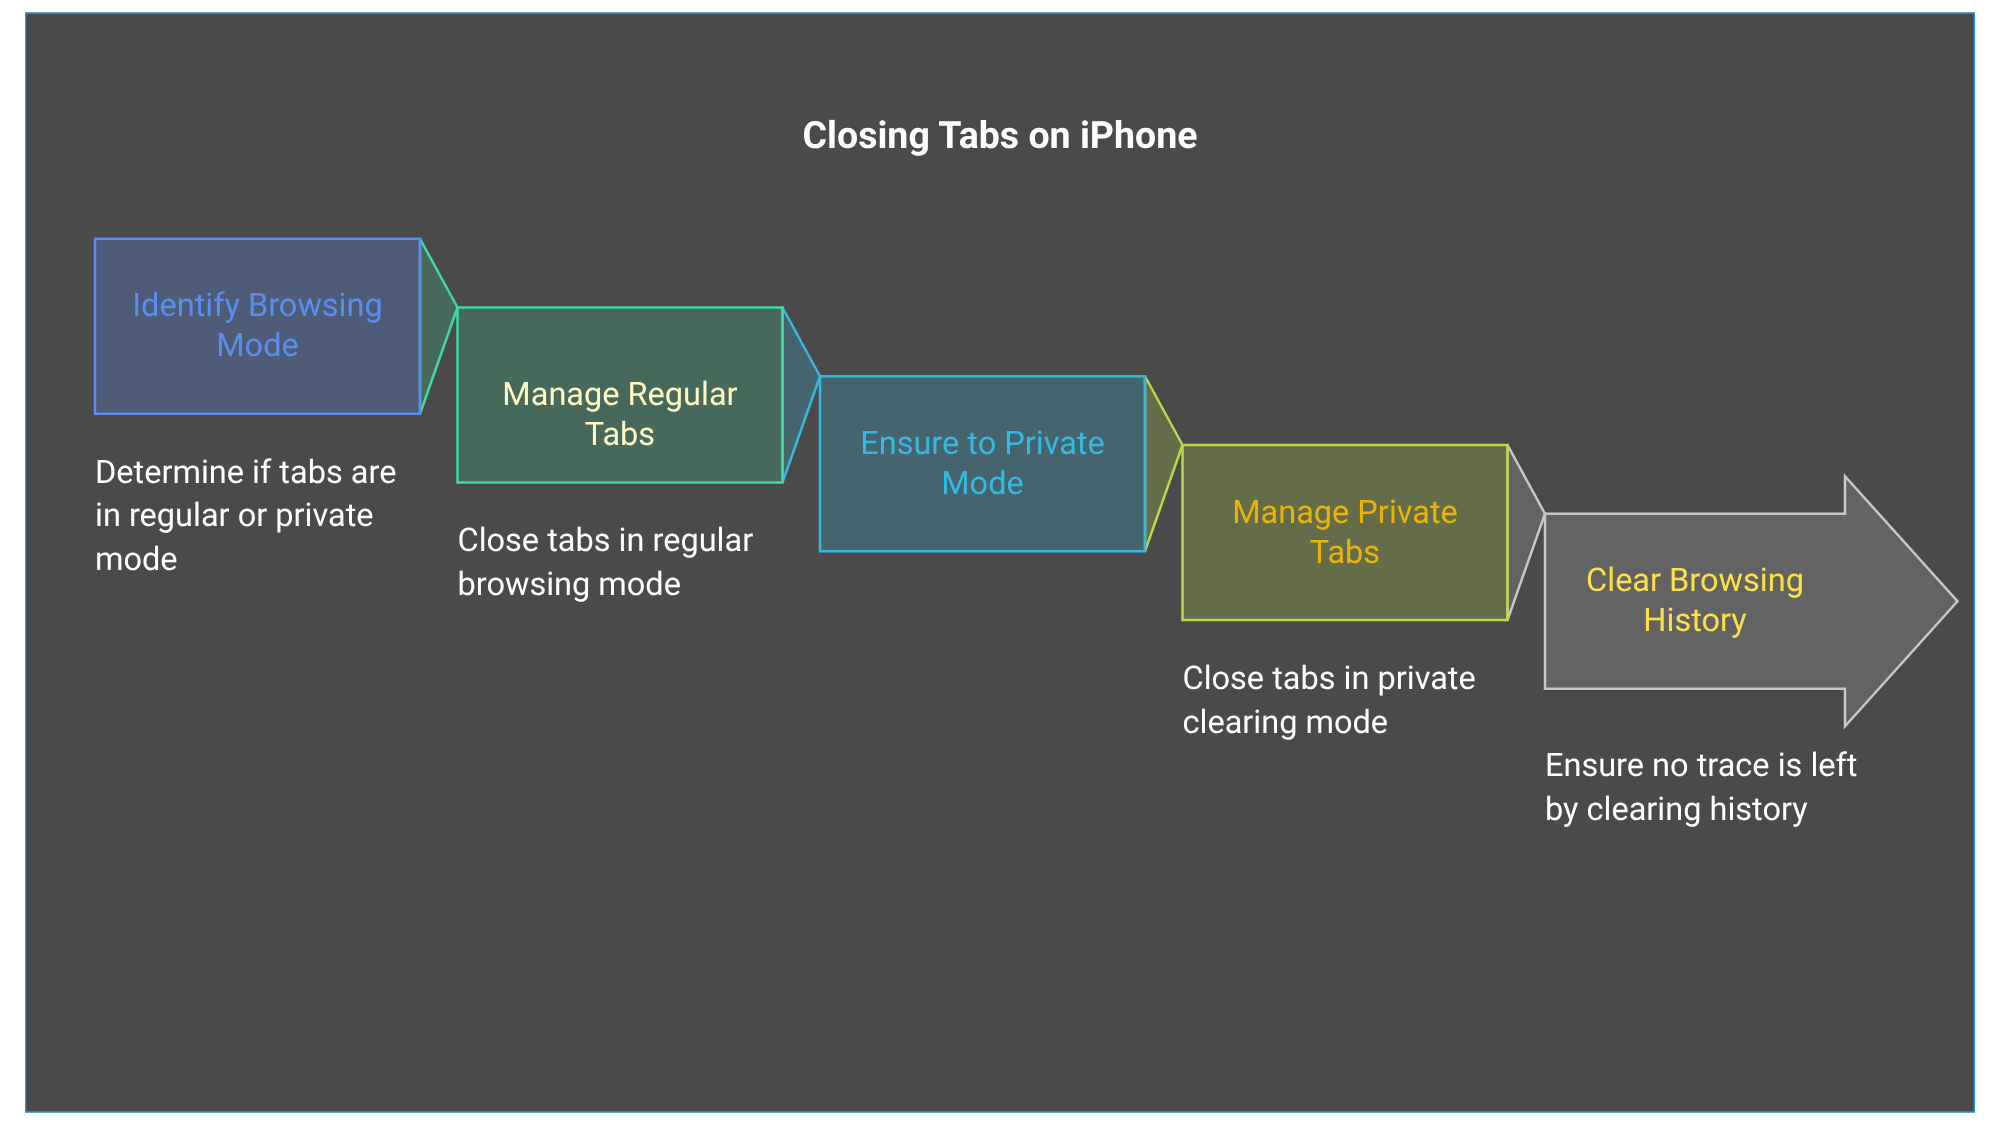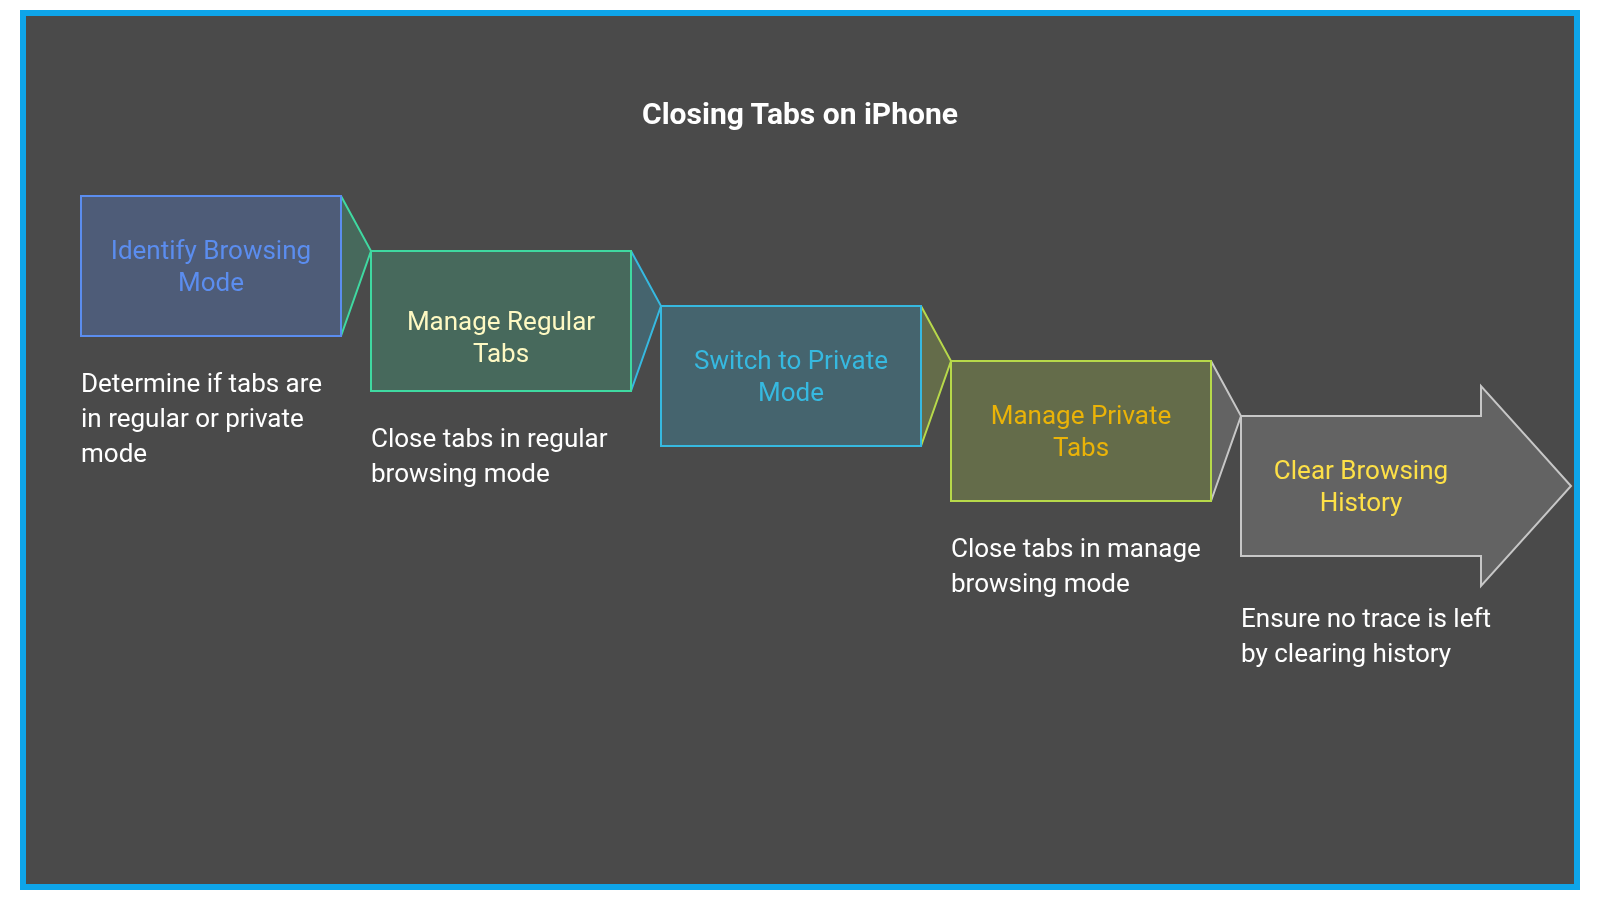--- a/index.html
+++ b/index.html
@@ -9,21 +9,21 @@
     background: #ffffff;
     font-family: -apple-system, BlinkMacSystemFont, "Segoe UI", Roboto, "Helvetica Neue", Arial, sans-serif;
   }
   .canvas {
     position: absolute;
     left: 20px;
     top: 10px;
     width: 1560px;
     height: 880px;
     background: #4a4a4a;
-    border: 6px solid #0ea5e9;
+    border: 1px solid #0ea5e9;
   }
   .title {
     position: absolute;
     left: 0;
     top: 80px;
     width: 100%;
     text-align: center;
     color: #ffffff;
     font-size: 30px;
     font-weight: 700;
@@ -71,21 +71,21 @@
       <polygon points="1185,345 1185,485 1215,400" fill="rgba(199,199,199,0.20)" stroke="#c7c7c7" stroke-width="2" stroke-linejoin="miter"></polygon>
       <polygon points="55,180 315,180 315,320 55,320" fill="rgba(91,141,239,0.28)" stroke="#5b8def" stroke-width="2" stroke-linejoin="miter"></polygon>
       <polygon points="345,235 605,235 605,375 345,375" fill="rgba(63,217,161,0.22)" stroke="#3fd9a1" stroke-width="2" stroke-linejoin="miter"></polygon>
       <polygon points="635,290 895,290 895,430 635,430" fill="rgba(54,185,224,0.24)" stroke="#36b9e0" stroke-width="2" stroke-linejoin="miter"></polygon>
       <polygon points="925,345 1185,345 1185,485 925,485" fill="rgba(183,217,74,0.24)" stroke="#b7d94a" stroke-width="2" stroke-linejoin="miter"></polygon>
       <polygon points="1215,400 1455,400 1455,370 1545,470 1455,570 1455,540 1215,540" fill="rgba(199,199,199,0.20)" stroke="#c7c7c7" stroke-width="2" stroke-linejoin="miter"></polygon>
     </svg>
 
   <div class="step-title" id="tbox-0" style="left: 55px; top: 180px; width: 260px; height: 140px; color: rgb(91, 141, 239);">Identify Browsing Mode</div>
   <div class="step-title" id="tbox-1" style="left: 345px; top: 235px; width: 260px; height: 172px; color: #fef9c3;">Manage Regular Tabs</div>
-  <div class="step-title" id="tbox-2" style="left: 635px; top: 290px; width: 260px; height: 140px; color: rgb(54, 185, 224);">Switch to Private Mode</div>
+  <div class="step-title" id="tbox-2" style="left: 635px; top: 290px; width: 260px; height: 140px; color: rgb(54, 185, 224);">Ensure to Private Mode</div>
   <div class="step-title" id="tbox-3" style="left: 925px; top: 345px; width: 260px; height: 140px; color: #eab308;">Manage Private Tabs</div>
   <div class="step-title" id="tbox-4" style="left: 1215px; top: 400px; width: 240px; height: 140px; color: #fde047;">Clear Browsing History</div>
 
   <div class="step-desc" id="dbox-1" style="left: 345px; top: 405px; width: 260px;">Close tabs in regular browsing mode</div>
   <div class="step-desc" id="dbox-0" style="left: 55px; top: 350px; width: 260px;">Determine if tabs are in regular or private mode</div>
-  <div class="step-desc" id="dbox-3" style="left: 925px; top: 515px; width: 260px;">Close tabs in manage browsing mode</div>
+  <div class="step-desc" id="dbox-3" style="left: 925px; top: 515px; width: 260px;">Close tabs in private clearing mode</div>
   <div class="step-desc" id="dbox-4" style="left: 1215px; top: 585px; width: 260px;">Ensure no trace is left by clearing history</div>
 </div>
 
 </body></html>

